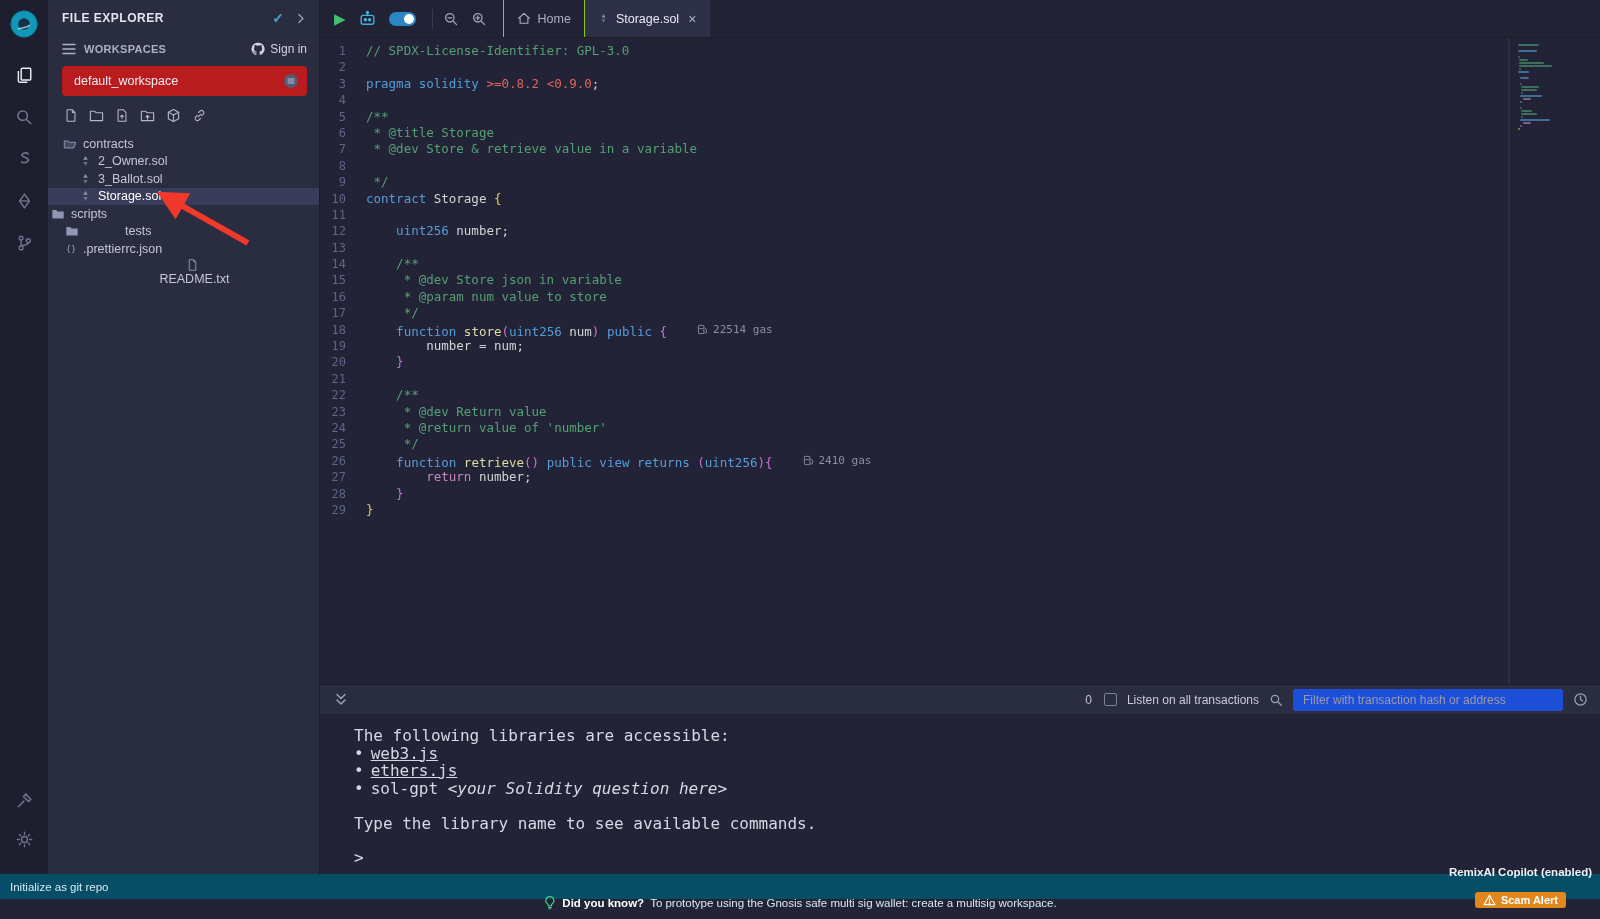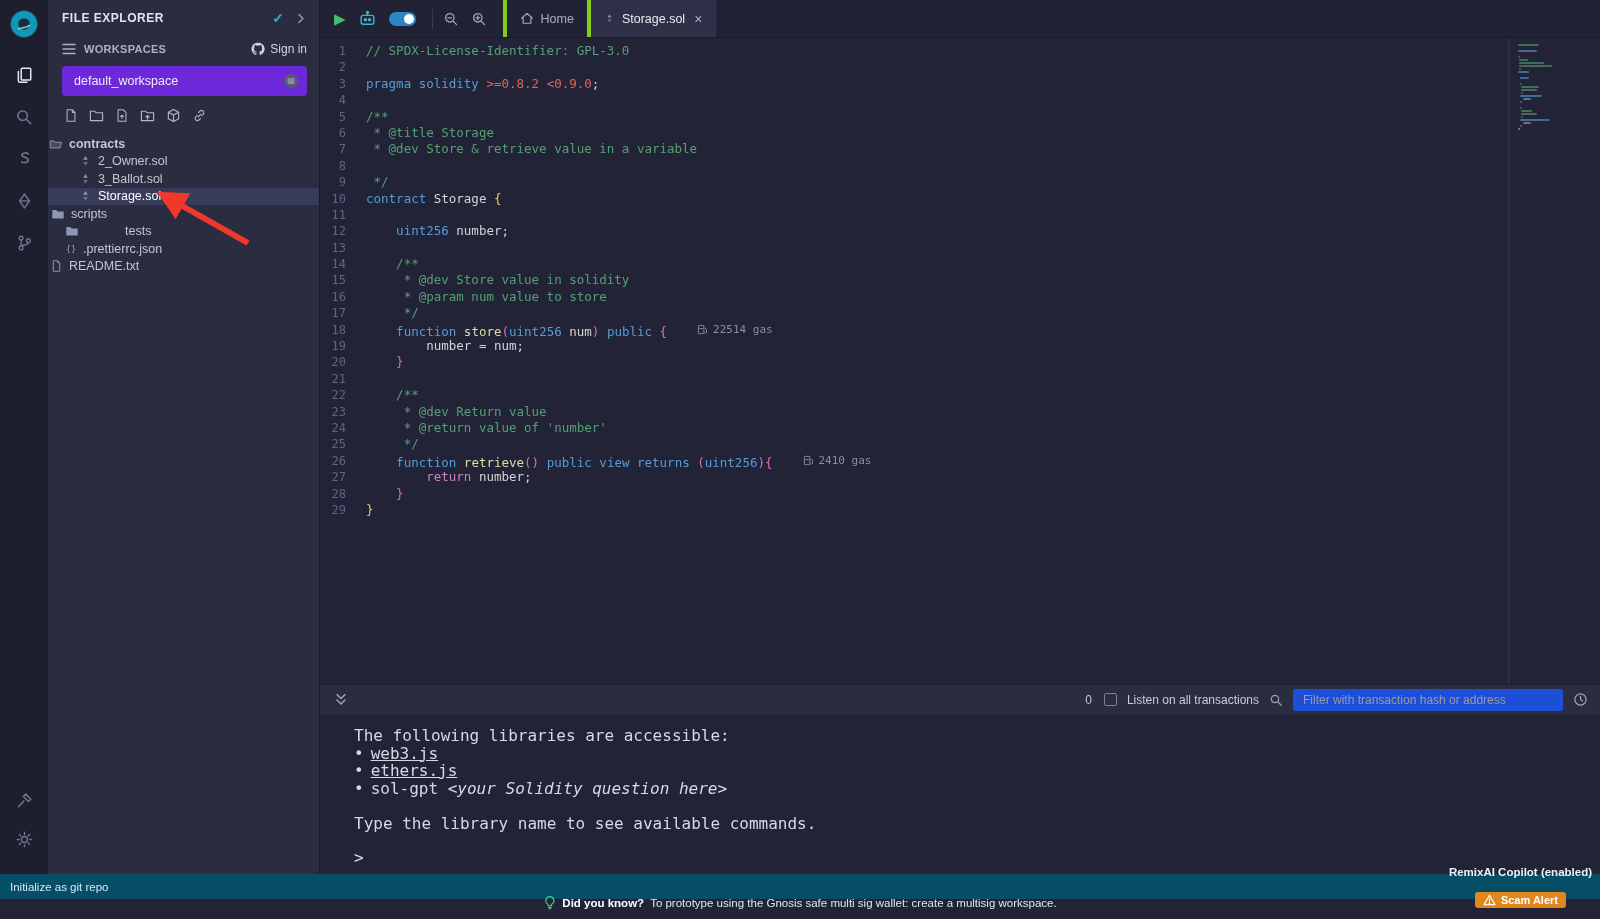--- a/index.html
+++ b/index.html
@@ -21,21 +21,21 @@
   .panel-header { display:flex; align-items:center; justify-content:space-between; padding:10px 12px 8px 14px; }
   .panel-title { font-size:12px; font-weight:700; letter-spacing:.5px; color:#e2e4f0; }
   .ph-icons { display:flex; align-items:center; gap:10px; }
   .check-glyph { color:#3fa9c9; font-size:14px; font-weight:700; cursor:pointer; }
   .chev-glyph { color:#9da1b8; font-size:15px; cursor:pointer; line-height:0; }
 
   .ws-row { display:flex; align-items:center; gap:8px; padding:8px 12px 6px 14px; }
   .ws-label { font-size:11px; font-weight:600; letter-spacing:.3px; color:#aeb1c6; flex:1; }
   .signin { display:flex; align-items:center; gap:5px; font-size:12px; color:#d3d5e4; cursor:pointer; }
 
-  .ws-select { margin:4px 12px 10px 14px; height:30px; background:#6d28d9; border-radius:4px; display:flex; align-items:center; justify-content:space-between; padding:0 8px 0 12px; cursor:pointer; }
+  .ws-select { margin:4px 12px 10px 14px; height:30px; background:#b91c1c; border-radius:4px; display:flex; align-items:center; justify-content:space-between; padding:0 8px 0 12px; cursor:pointer; }
   .ws-select .ws-name { font-size:12.5px; color:#eceef6; }
 
   .file-actions { display:flex; align-items:center; gap:11px; padding:2px 12px 8px 16px; color:#b4b7cc; }
   .file-actions span { cursor:pointer; line-height:0; }
 
   .file-tree { padding-top:4px; font-size:12.5px; }
   .tree-row { display:flex; align-items:center; height:17.5px; cursor:pointer; color:#c3c6d8; }
   .tree-row.selected { background:rgba(82,92,135,.35); color:#ffffff; }
   .tree-row .tree-icon { width:16px; margin-right:5px; display:inline-flex; justify-content:center; line-height:0; flex:none; }
   .tree-label { white-space:nowrap; }
@@ -46,21 +46,21 @@
   .main { flex:1; display:flex; flex-direction:column; min-width:0; background:#222336; }
 
   .topbar { height:38px; background:#212334; display:flex; align-items:center; padding-left:14px; flex:none; border-bottom:1px solid #1b1d2b; }
   .topbar .tbtn { background:none; border:none; cursor:pointer; line-height:0; padding:0; margin-right:12px; color:#9da1b8; }
   .play-glyph { color:#43c06e; font-size:15px; line-height:1; }
   .toggle { width:27px; height:14px; border-radius:8px; background:#2b87c3; position:relative; display:inline-block; cursor:pointer; margin-right:14px; }
   .toggle .knob { position:absolute; right:2px; top:2px; width:10px; height:10px; background:#fff; border-radius:50%; }
   .tb-sep { width:1px; height:20px; background:#373a50; margin:0 10px 0 2px; }
 
   .tabs { display:flex; align-self:stretch; margin-left:4px; }
-  .tab { display:flex; align-items:center; gap:7px; padding:0 13px; font-size:12.5px; color:#a9acc0; border-left:4px solid #84cc16; cursor:pointer; }
+  .tab { display:flex; align-items:center; gap:7px; padding:0 13px; font-size:12.5px; color:#a9acc0; border-left:1px solid #84cc16; cursor:pointer; }
   .tab:last-child { border-right:1px solid #33364a; }
   .tab.active { background:#2d3046; color:#e9ebf4; }
   .tab-close { font-size:14px; color:#aeb1c4; margin-left:2px; line-height:1; }
 
   
   .editor { flex:1; position:relative; overflow:hidden; font-family:"DejaVu Sans Mono", monospace; font-size:12.5px; }
   .code { padding-top:5px; }
   .code-line { display:flex; height:16.4px; line-height:16.4px; }
   .line-num { width:46px; text-align:right; padding-right:20px; color:#5e6587; font-size:12px; flex:none; }
   .line-content { white-space:pre; }
@@ -235,21 +235,21 @@
       </span>
       <span>
         <svg width="15" height="15" viewBox="0 0 16 16" fill="none" stroke="currentColor" stroke-width="1.2" stroke-linecap="round">
             <path d="M6.5 9.5l3-3"></path>
             <path d="M7 4.8l1.5-1.5a2.4 2.4 0 013.4 3.4L10.4 8.2M9 11.2l-1.5 1.5a2.4 2.4 0 01-3.4-3.4l1.5-1.5"></path>
           </svg>
       </span>
     </div>
 
     <div class="file-tree">
-        <div class="tree-row" style=" font-weight: bold;">
+        <div class="tree-row" style="padding-left: 14px;">
           <span class="tree-icon">
             <svg width="14" height="14" viewBox="0 0 16 16">
               <path d="M1.5 12.5v-8h4L7 6h7.5l-2 6.5z" fill="#8e96b4" fill-opacity=".3" stroke="#8e96b4" stroke-width="1.1" stroke-linejoin="round"></path>
             </svg>
           </span>
           <span class="tree-label">contracts</span>
         </div>
         <div class="tree-row" style="padding-left: 29px;">
           <span class="tree-icon">
             <svg width="13" height="14" viewBox="0 0 16 16">
@@ -294,21 +294,21 @@
           <span class="tree-label">tests</span>
         </div>
         <div class="tree-row" style="padding-left: 14px;">
           <span class="tree-icon">
             <svg width="13" height="14" viewBox="0 0 16 16">
               <text x="2" y="12" font-size="11" fill="#9aa0b8" font-family="monospace">{}</text>
             </svg>
           </span>
           <span class="tree-label">.prettierrc.json</span>
         </div>
-        <div class="tree-row" style="padding-left: 0;">
+        <div class="tree-row" style="padding-left: 22px; flex-direction: column;">
           <span class="tree-icon">
             <svg width="13" height="14" viewBox="0 0 16 16" fill="none" stroke="#9aa0b8" stroke-width="1.1" stroke-linejoin="round">
               <path d="M4 1.5h5.5L12 4v10.5H4z"></path>
               <path d="M9.5 1.5V4H12"></path>
             </svg>
           </span>
           <span class="tree-label">README.txt</span>
         </div>
       </div>
 
@@ -425,21 +425,21 @@
           <div class="code-line">
             <span class="line-num">13</span>
             <span class="line-content"></span>
           </div>
           <div class="code-line">
             <span class="line-num">14</span>
             <span class="line-content"><span class="s-c">    /**</span></span>
           </div>
           <div class="code-line">
             <span class="line-num">15</span>
-            <span class="line-content"><span class="s-c">     * @dev Store value in solidity</span></span>
+            <span class="line-content"><span class="s-c">     * @dev Store json in variable</span></span>
           </div>
           <div class="code-line">
             <span class="line-num">16</span>
             <span class="line-content"><span class="s-c">     * @param num value to store</span></span>
           </div>
           <div class="code-line">
             <span class="line-num">17</span>
             <span class="line-content"><span class="s-c">     */</span></span>
           </div>
           <div class="code-line">

